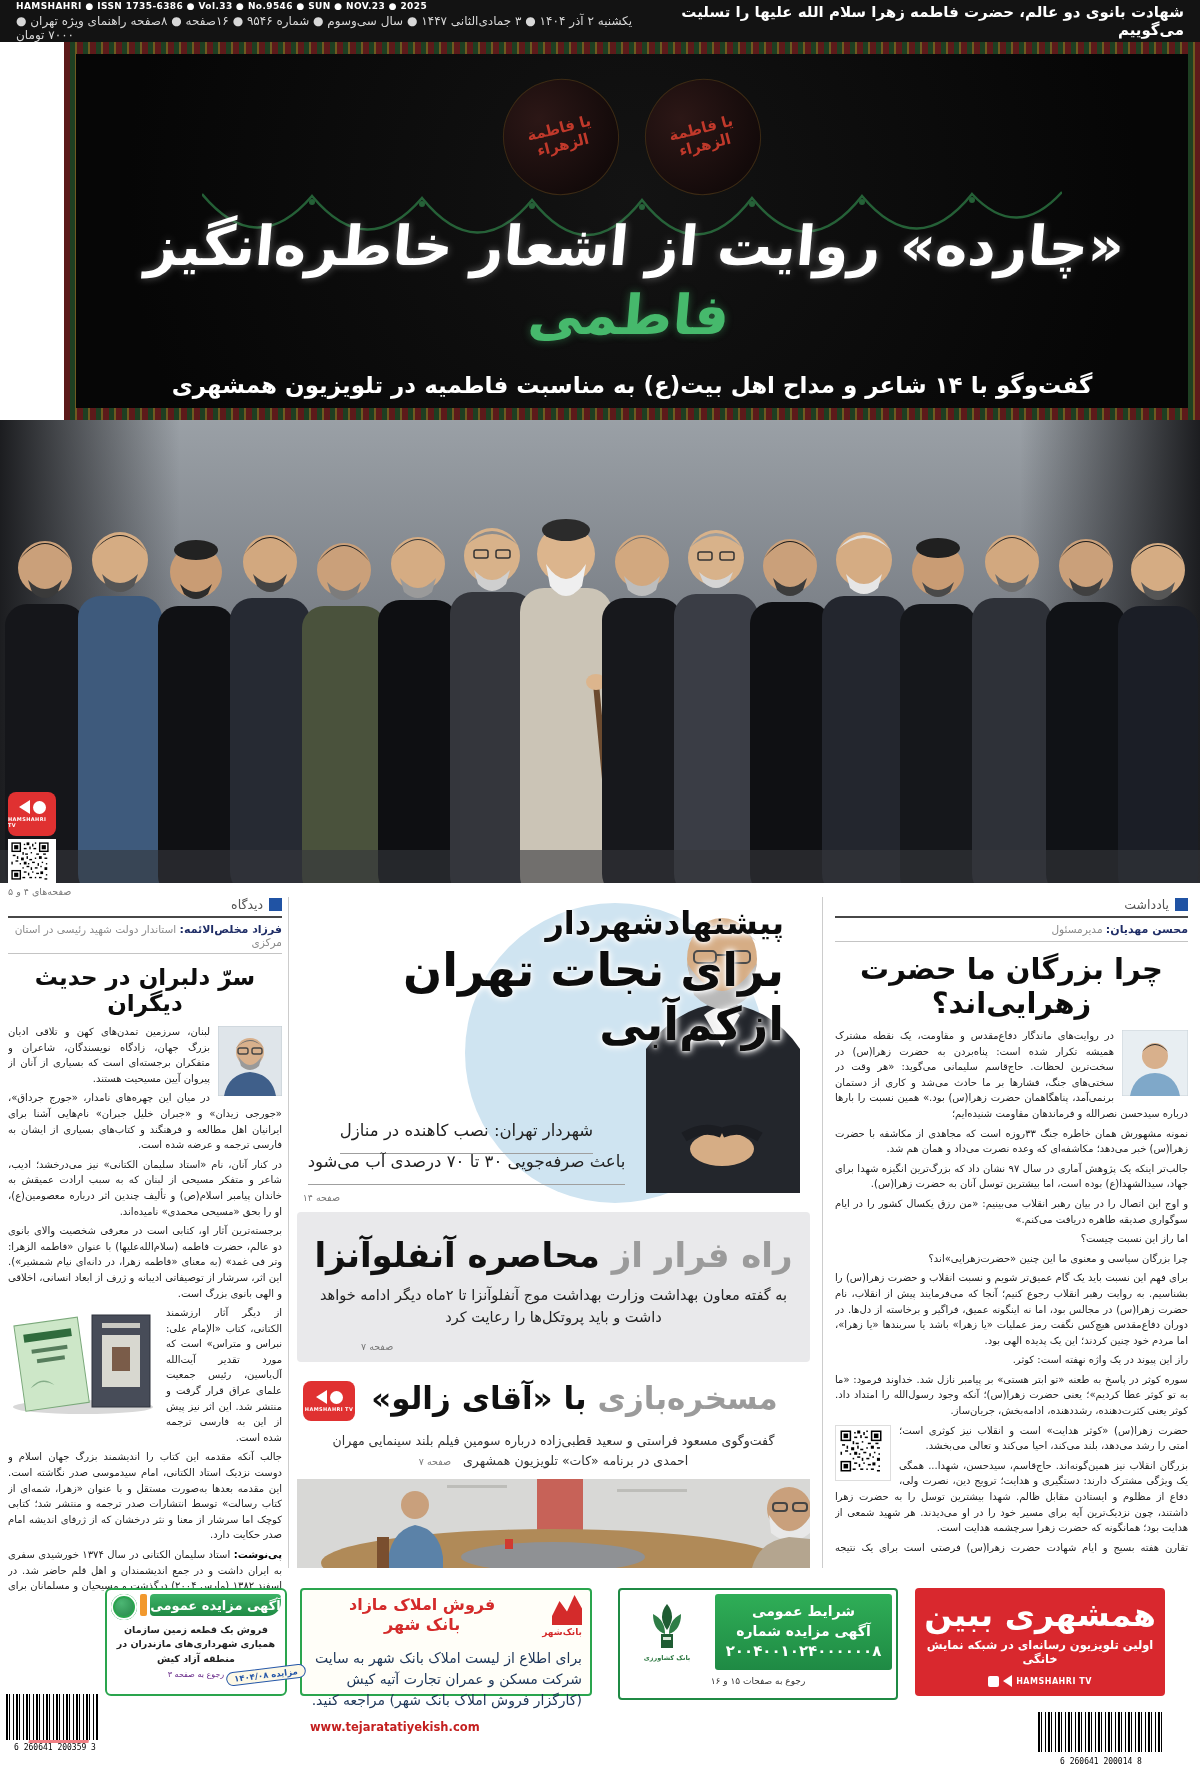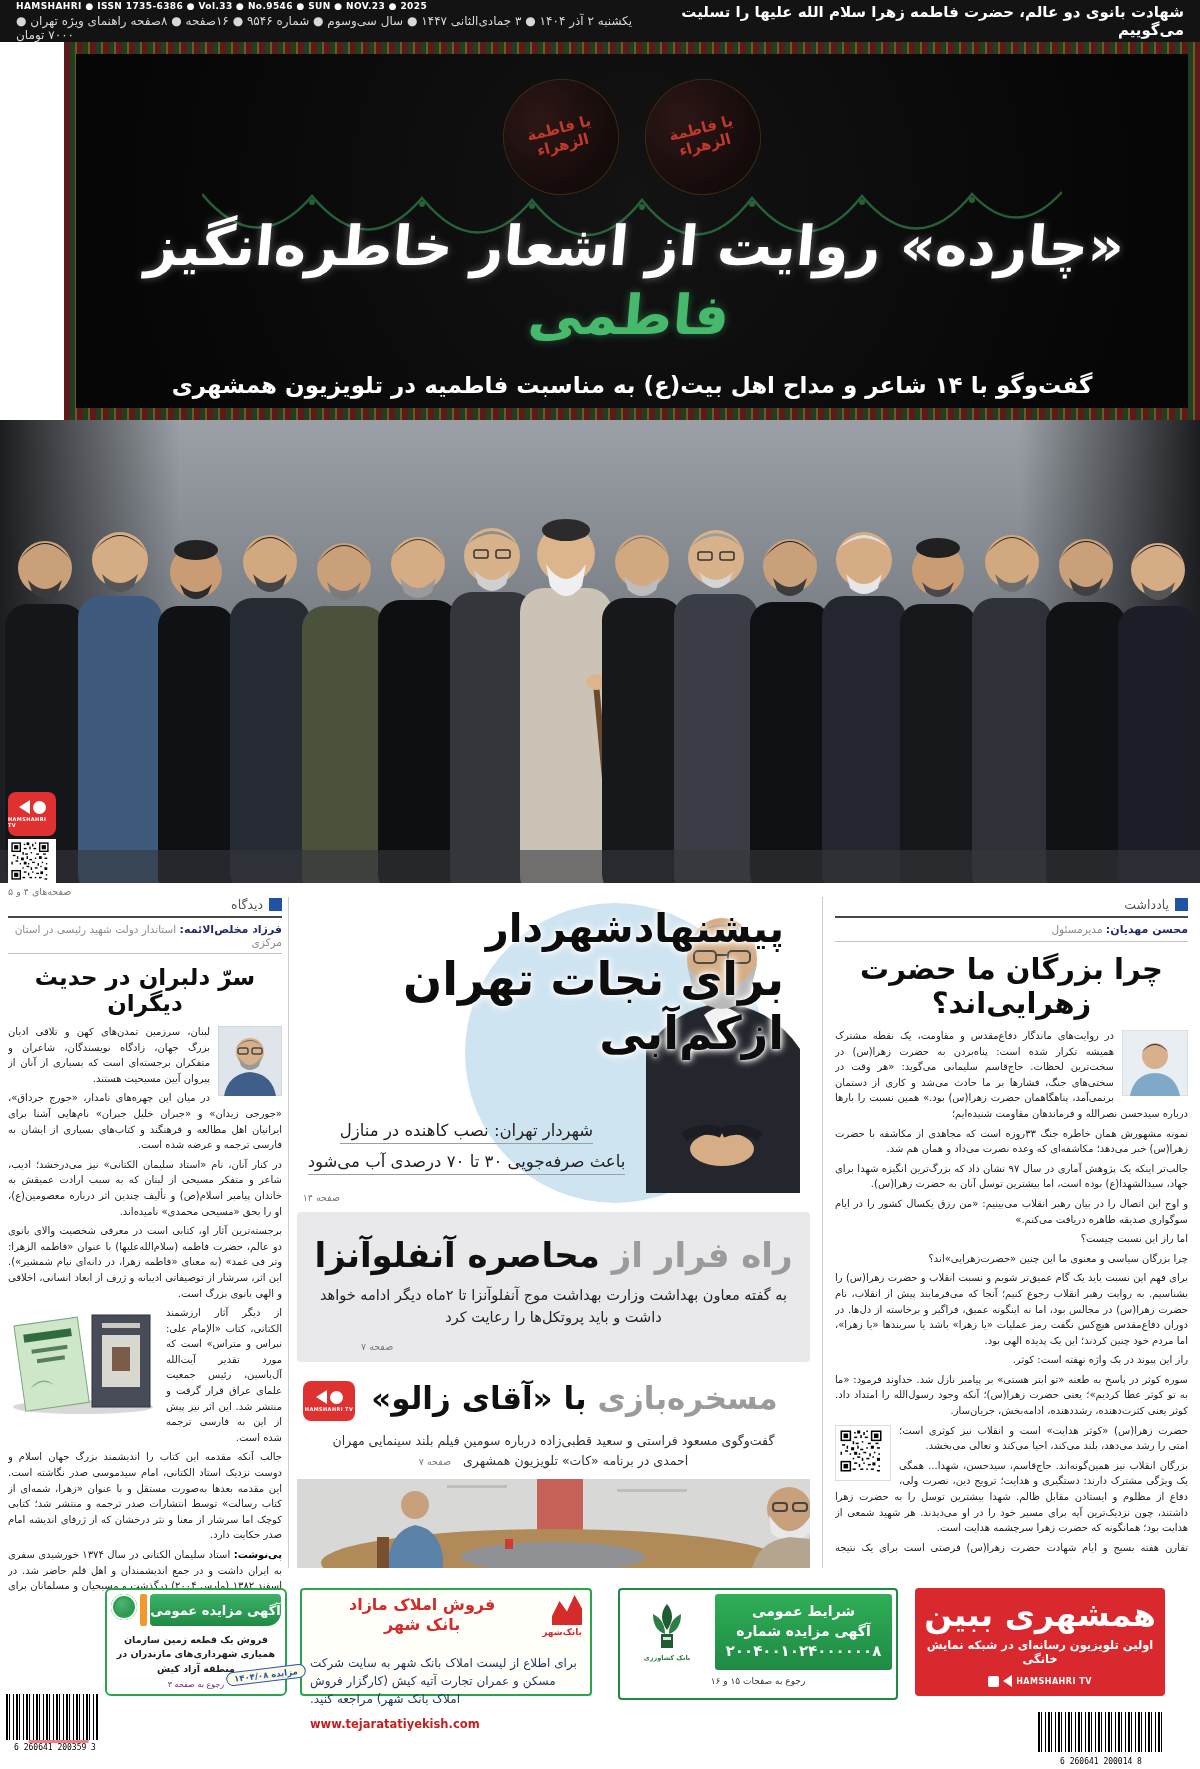--- a/index.html
+++ b/index.html
@@ -67,56 +67,56 @@
   .note-body{height:528px;}
   
   .view-col{position:absolute;left:8px;top:897px;width:274px;}
   .view-body{height:568px;}
   
   .mid-col{position:absolute;left:297px;top:897px;width:513px;height:671px;}
   .blue-circle{position:absolute;left:168px;top:6px;width:300px;height:300px;border-radius:50%;background:#cfe4f1;}
   .mayor-photo{position:absolute;right:0;top:0;width:176px;height:296px;}
   .mayor-headline{position:absolute;right:26px;top:8px;text-align:right;line-height:1.18;font-weight:900;color:#0d0d0d;
        text-shadow:0 0 6px #fff,0 0 3px #fff,0 0 10px #fff;}
-  .mayor-l1{font-size:40px;}
+  .mayor-l1{font-size:32px;}
   .mayor-l2{font-size:46px;}
   .mayor-l3{font-size:46px;}
   .mayor-subs{position:absolute;right:180px;left:6px;top:218px;text-align:center;font-size:16.5px;color:#222;line-height:1.9;}
-  .u{border-bottom:1px solid #9f9f9f;padding-bottom:3px;}
+  .u{border-bottom:1px solid #9f9f9f;padding-bottom:13px;}
   .pageref{font-size:9.5px;color:#777;}
   .mayor-page{position:absolute;right:470px;top:295px;}
   .flu-box{position:absolute;left:0;top:315px;width:513px;height:150px;background:#e9e9eb;border-radius:4px;box-sizing:border-box;padding:26px 14px 10px;text-align:center;}
   .flu-head{font-size:34px;font-weight:900;line-height:1;}
   .flu-gray{color:#9b9b9b;}
   .flu-sub{font-size:14.5px;color:#222;margin-top:12px;line-height:1.55;}
   .flu-page{position:absolute;left:64px;bottom:10px;}
   .tv-block{position:absolute;left:0;top:478px;width:513px;height:193px;}
   .tv-logo{position:absolute;right:455px;top:6px;width:52px;height:40px;}
   .tv-head{position:absolute;right:18px;left:60px;top:8px;text-align:left;font-size:31px;font-weight:900;line-height:1;direction:rtl;text-align:center;}
   .tv-sub{position:absolute;right:18px;left:18px;top:56px;text-align:center;font-size:12.5px;color:#333;line-height:1.6;}
   .tv-photo{position:absolute;left:0;top:104px;width:513px;height:89px;}
   .qr-note{width:50px;height:50px;padding:2px;background:#fff;border:1px solid #ddd;}
   
   .ad{position:absolute;top:1588px;box-sizing:border-box;}
   .ad1{left:105px;width:182px;height:108px;border:2px solid #2aa54e;border-radius:6px;background:#fff;padding:4px;}
-  .ad1-head{display:flex;align-items:stretch;gap:3px;height:32px;}
+  .ad1-head{display:flex;align-items:stretch;gap:3px;height:22px;}
   .ad1-title{flex:1;background:linear-gradient(180deg,#3db368,#1f8a44);border-radius:4px 4px 14px 4px;color:#fff;
              font-weight:900;font-size:13px;display:flex;align-items:center;justify-content:center;}
   .ad1-orange{width:7px;background:#f2992e;border-radius:2px;}
   .ad1-logo{width:26px;height:26px;border-radius:50%;background:radial-gradient(circle at 40% 35%,#4cb673,#1c7a3e);
             box-shadow:inset 0 0 0 2px #fff, inset 0 0 0 4px #2aa54e;}
   .ad1-body{font-size:9.5px;font-weight:bold;color:#222;text-align:center;line-height:1.5;margin-top:7px;}
   .ad1-ref{font-size:8px;color:#6b2d8b;text-align:center;margin-top:4px;}
   .ad2{left:300px;width:292px;height:108px;border:2px solid #2aa54e;border-radius:4px;background:#fffef8;padding:5px 8px;}
   .ad2-top{display:flex;gap:8px;align-items:flex-start;}
   .ad2-mark{width:30px;height:30px;background:#d42b2b;
             clip-path:polygon(0 70%,25% 20%,50% 55%,75% 0,100% 45%,100% 100%,0 100%);}
   .ad2-banklogo{font-size:9px;font-weight:900;color:#d42b2b;margin-top:2px;}
   .ad2-title{flex:1;text-align:center;color:#d42b2b;font-weight:900;font-size:16px;line-height:1.25;}
-  .ad2-body{font-size:12px;color:#1d3557;text-align:left;line-height:1.5;margin-top:17px;}
+  .ad2-body{font-size:14px;color:#1d3557;text-align:right;line-height:1.5;margin-top:11px;}
   .ad2-url{direction:ltr;text-align:left;color:#c41f1f;font-weight:bold;font-size:11.5px;margin-top:9px;}
   .ad2-badge{position:absolute;left:226px;top:1668px;transform:rotate(-7deg);border:1px solid #2456a8;color:#2456a8;
              border-radius:9px;font-size:8.5px;font-weight:bold;padding:1px 7px;background:#fdf8e5;}
   .ad3{left:618px;width:280px;height:112px;border:2px solid #1f8a44;border-radius:4px;background:#fff;padding:4px;}
   .ad3-row{display:flex;gap:5px;height:76px;}
   .ad3-green{flex:1;background:linear-gradient(180deg,#2fae57,#1f8a44);border-radius:3px;color:#fff;font-weight:900;
              display:flex;flex-direction:column;align-items:center;justify-content:center;font-size:14px;line-height:1.45;}
   .ad3-num{font-size:15px;letter-spacing:1px;}
   .ad3-emblem{width:86px;display:flex;flex-direction:column;align-items:center;justify-content:center;gap:2px;}
   .ad3-emblem-cap{font-size:6.5px;color:#2f7a44;font-weight:bold;text-align:center;line-height:1.3;}

